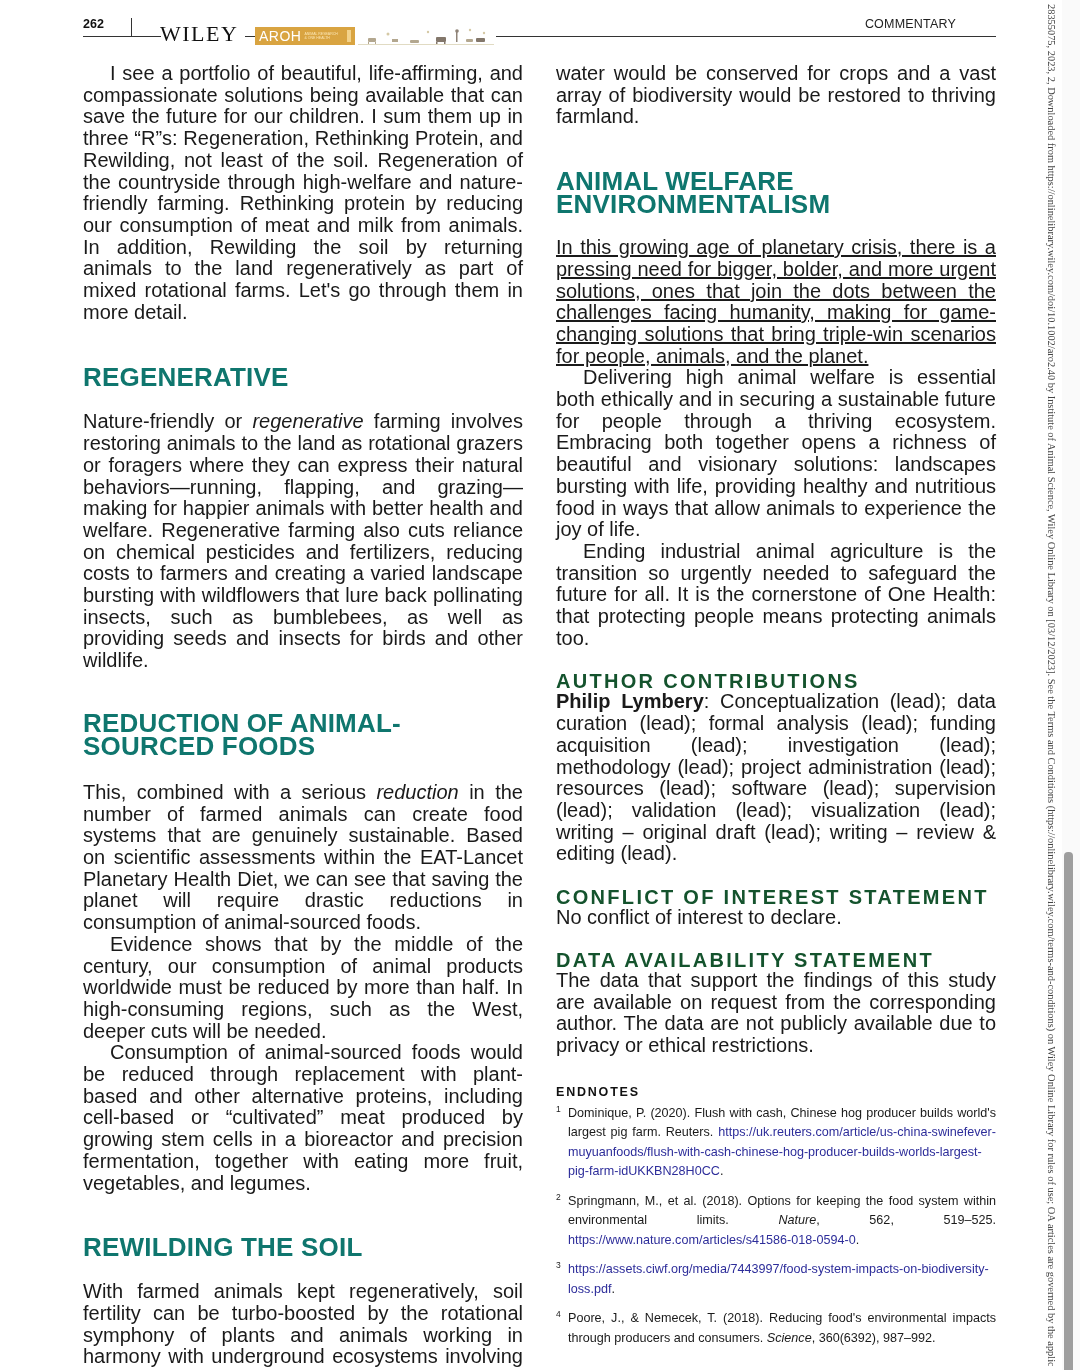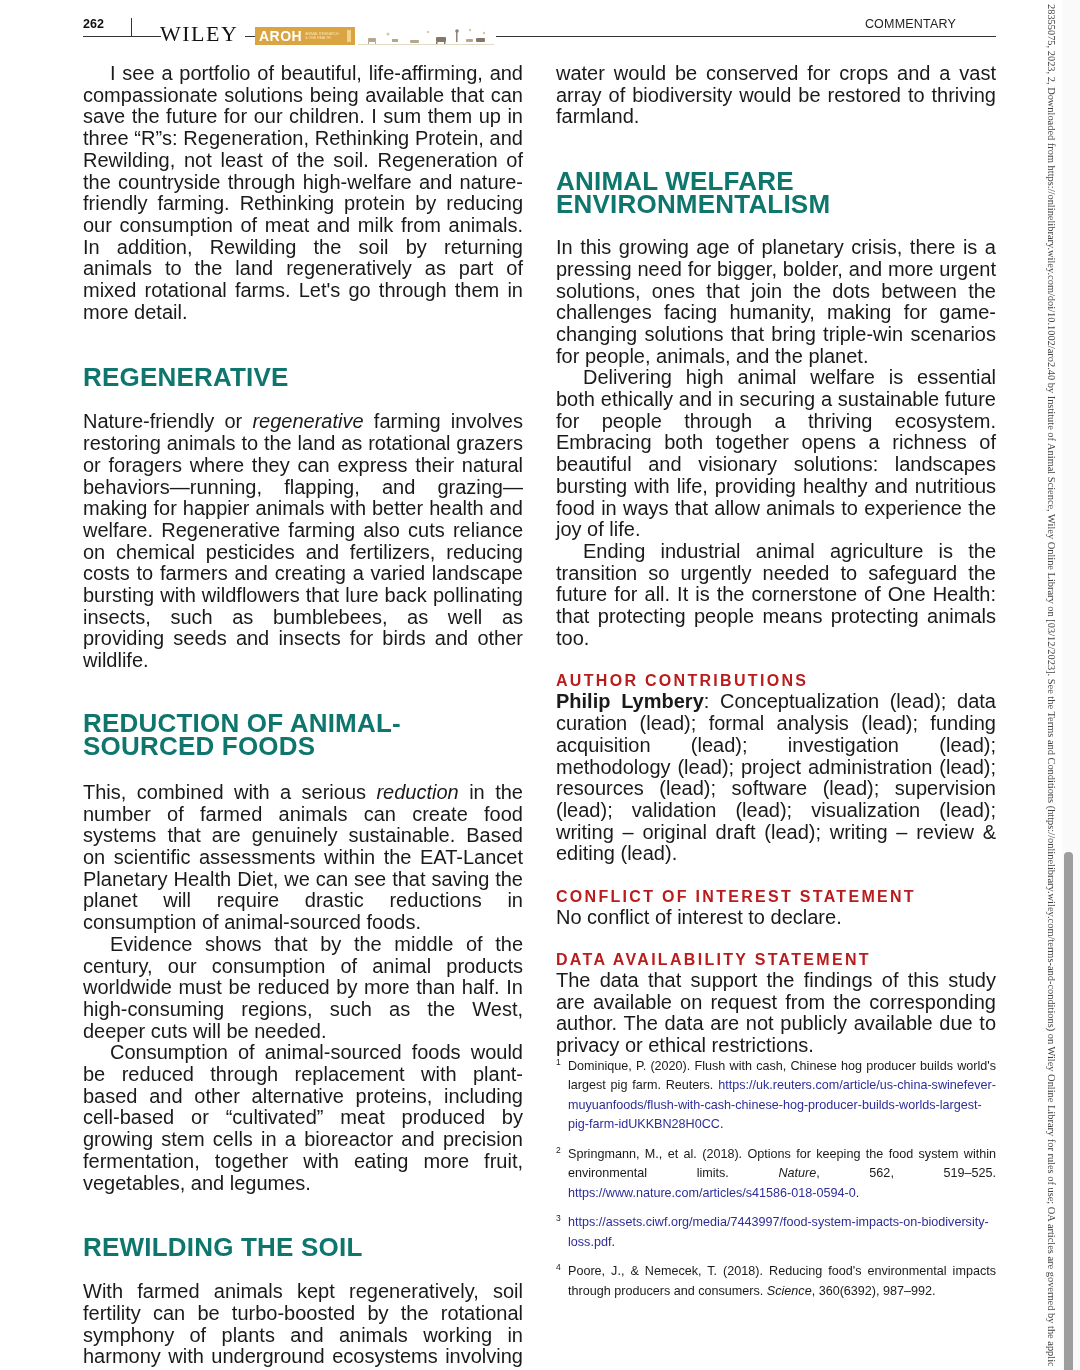--- a/index.html
+++ b/index.html
@@ -12,35 +12,35 @@
   .page { position: absolute; left: 0; top: 0; width: 1040px; height: 1302px; }
 
   
   .page-number { position: absolute; left: 83px; top: 17px; font-size: 12.5px; font-weight: bold; color: #111; }
   .hdr-rule-left { position: absolute; left: 83px; top: 36px; width: 48px; height: 1px; background: #333; }
   .hdr-tick { position: absolute; left: 131px; top: 18px; width: 1px; height: 19px; background: #333; }
   .hdr-rule-mid { position: absolute; left: 131px; top: 36px; width: 30px; height: 1px; background: #333; }
   .wiley-logo { position: absolute; left: 160px; top: 22px; font-family: "Liberation Serif", serif; font-size: 22px; letter-spacing: 1.5px; color: #111; line-height: 24px; }
   .wiley-dash { position: absolute; left: 245px; top: 36px; width: 10px; height: 1px; background: #333; }
   .aroh-badge { position: absolute; left: 255px; top: 27px; width: 100px; height: 18px; background: #d9a441; display: flex; align-items: center; }
-  .aroh-text { color: #fff; font-size: 14px; font-weight: bold; padding-left: 4px; letter-spacing: 0.5px; }
+  .aroh-text { color: #fff; font-size: 14px; font-weight: normal; padding-left: 4px; letter-spacing: 0.5px; }
   .aroh-sub { color: #fbe6b3; font-size: 3.5px; line-height: 4px; margin-left: 3px; width: 36px; }
   .aroh-bar { position: absolute; right: 4px; top: 3px; width: 4px; height: 12px; background: #f3d28a; }
   .animal-strip { position: absolute; left: 358px; top: 26px; width: 136px; height: 20px; }
   .hdr-rule-right { position: absolute; left: 496px; top: 36px; width: 500px; height: 1px; background: #333; }
   .running-head { position: absolute; right: 84px; top: 17px; font-size: 12.5px; color: #222; letter-spacing: 0.2px; }
 
   
   .col { position: absolute; top: 63px; width: 440px; }
   .col-left { left: 83px; }
   .col-right { left: 556px; }
   .p { font-size: 20px; line-height: 21.7px; text-align: justify; margin: 0; }
   .p.indent { text-indent: 27px; }
   .h-sec { color: #0f766e; font-weight: bold; font-size: 26px; line-height: 23px; margin: 0; letter-spacing: 0.2px; }
-  .h-small { font-weight: bold; font-size: 16px; letter-spacing: 2.3px; margin: 0; line-height: 20px; color: #b91c1c; }
+  .h-small { font-weight: bold; font-size: 20px; letter-spacing: 2.3px; margin: 0; line-height: 20px; color: #14532d; }
   .h-end { font-weight: bold; font-size: 12.5px; letter-spacing: 1.8px; margin: 0; color: #111; }
   em { font-style: italic; }
   .link { color: #2d2d9a; }
 
   .endnotes { font-size: 12.6px; line-height: 19.5px; }
   .en-item { position: relative; padding-left: 12px; text-align: justify; margin: 0 0 10px 0; }
   .en-num { position: absolute; left: 0; top: -4px; font-size: 8.5px; }
 
   
   .side-text {
@@ -103,33 +103,34 @@
     <p class="p indent">Consumption of animal-sourced foods would be reduced through replacement with plant-based and other alternative proteins, including cell-based or “cultivated” meat produced by growing stem cells in a bioreactor and precision fermentation, together with eating more fruit, vegetables, and legumes.</p>
 
     <h2 class="h-sec" style="margin-top:42px;">REWILDING THE SOIL</h2>
     <p class="p" style="margin-top:22px;"><span>With farmed animals kept regeneratively, soil fertility can be turbo-boosted by the rotational symphony of plants and animals working in harmony with underground ecosystems involving worms, bugs, and bacteria, thereby </span><em>rewilding</em><span> the soil. Huge amounts of carbon could be locked up in healthy soil. Much more</span></p>
   </div>
 
   <div class="col col-right">
     <p class="p">water would be conserved for crops and a vast array of biodiversity would be restored to thriving farmland.</p>
 
     <h2 class="h-sec" style="margin-top:42px;">ANIMAL WELFARE ENVIRONMENTALISM</h2>
-    <p class="p" style="margin-top:21px;">In this growing age of planetary crisis, there is a pressing need for bigger, bolder, and more urgent solutions, ones that join the dots between the challenges facing humanity, making for game-changing solutions that bring triple-win scenarios for people, animals, and the planet.</p>
+    <p class="p" style="margin-top:21px;text-decoration:underline;">In this growing age of planetary crisis, there is a pressing need for bigger, bolder, and more urgent solutions, ones that join the dots between the challenges facing humanity, making for game-changing solutions that bring triple-win scenarios for people, animals, and the planet.</p>
     <p class="p indent">Delivering high animal welfare is essential both ethically and in securing a sustainable future for people through a thriving ecosystem. Embracing both together opens a richness of beautiful and visionary solutions: landscapes bursting with life, providing healthy and nutritious food in ways that allow animals to experience the joy of life.</p>
     <p class="p indent">Ending industrial animal agriculture is the transition so urgently needed to safeguard the future for all. It is the cornerstone of One Health: that protecting people means protecting animals too.</p>
 
     <h3 class="h-small" style="margin-top:22px;">AUTHOR CONTRIBUTIONS</h3>
     <p class="p"><strong>Philip Lymbery</strong><span>: Conceptualization (lead); data curation (lead); formal analysis (lead); funding acquisition (lead); investigation (lead); methodology (lead); project administration (lead); resources (lead); software (lead); supervision (lead); validation (lead); visualization (lead); writing – original draft (lead); writing – review &amp; editing (lead).</span></p>
 
     <h3 class="h-small" style="margin-top:22px;">CONFLICT OF INTEREST STATEMENT</h3>
     <p class="p">No conflict of interest to declare.</p>
 
     <h3 class="h-small" style="margin-top:21px;">DATA AVAILABILITY STATEMENT</h3>
     <p class="p">The data that support the findings of this study are available on request from the corresponding author. The data are not publicly available due to privacy or ethical restrictions.</p>
 
+    <h3 class="h-end" style="margin-top:28px; margin-bottom:5px;">ENDNOTES</h3>
     <div class="endnotes">
       <div class="en-item">
         <span class="en-num">1</span>
         <span>Dominique, P. (2020). Flush with cash, Chinese hog producer builds world's largest pig farm. Reuters. </span><a class="link">https://uk.reuters.com/article/us-china-swinefever-muyuanfoods/flush-with-cash-chinese-hog-producer-builds-worlds-largest-pig-farm-idUKKBN28H0CC</a><span>.</span>
       </div>
       <div class="en-item">
         <span class="en-num">2</span>
         <span>Springmann, M., et al. (2018). Options for keeping the food system within environmental limits. </span><em>Nature</em><span>, 562, 519–525. </span><a class="link">https://www.nature.com/articles/s41586-018-0594-0</a><span>.</span>
       </div>
       <div class="en-item">

